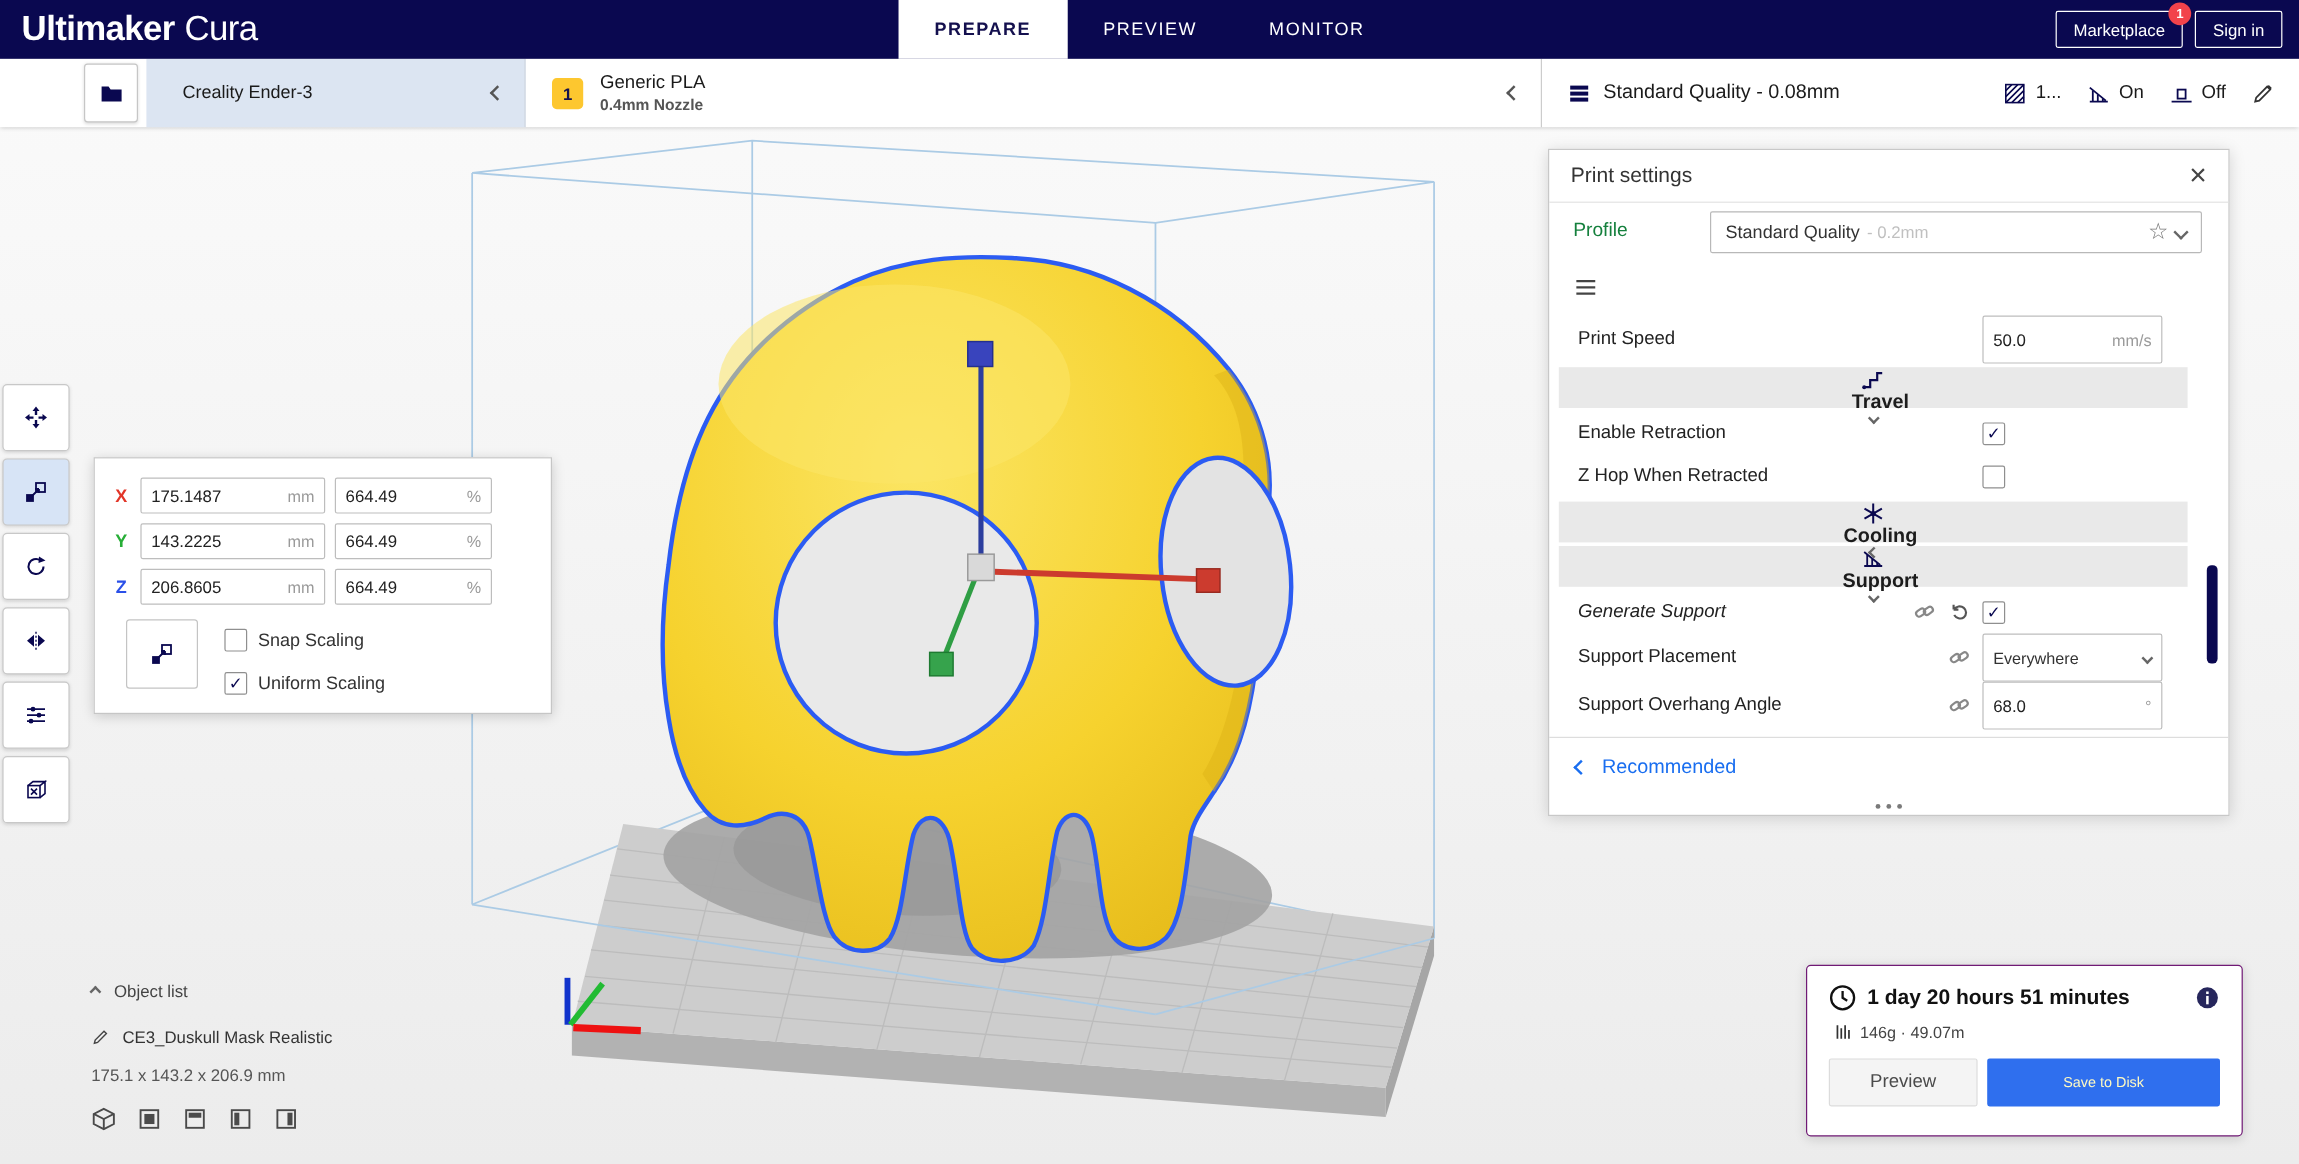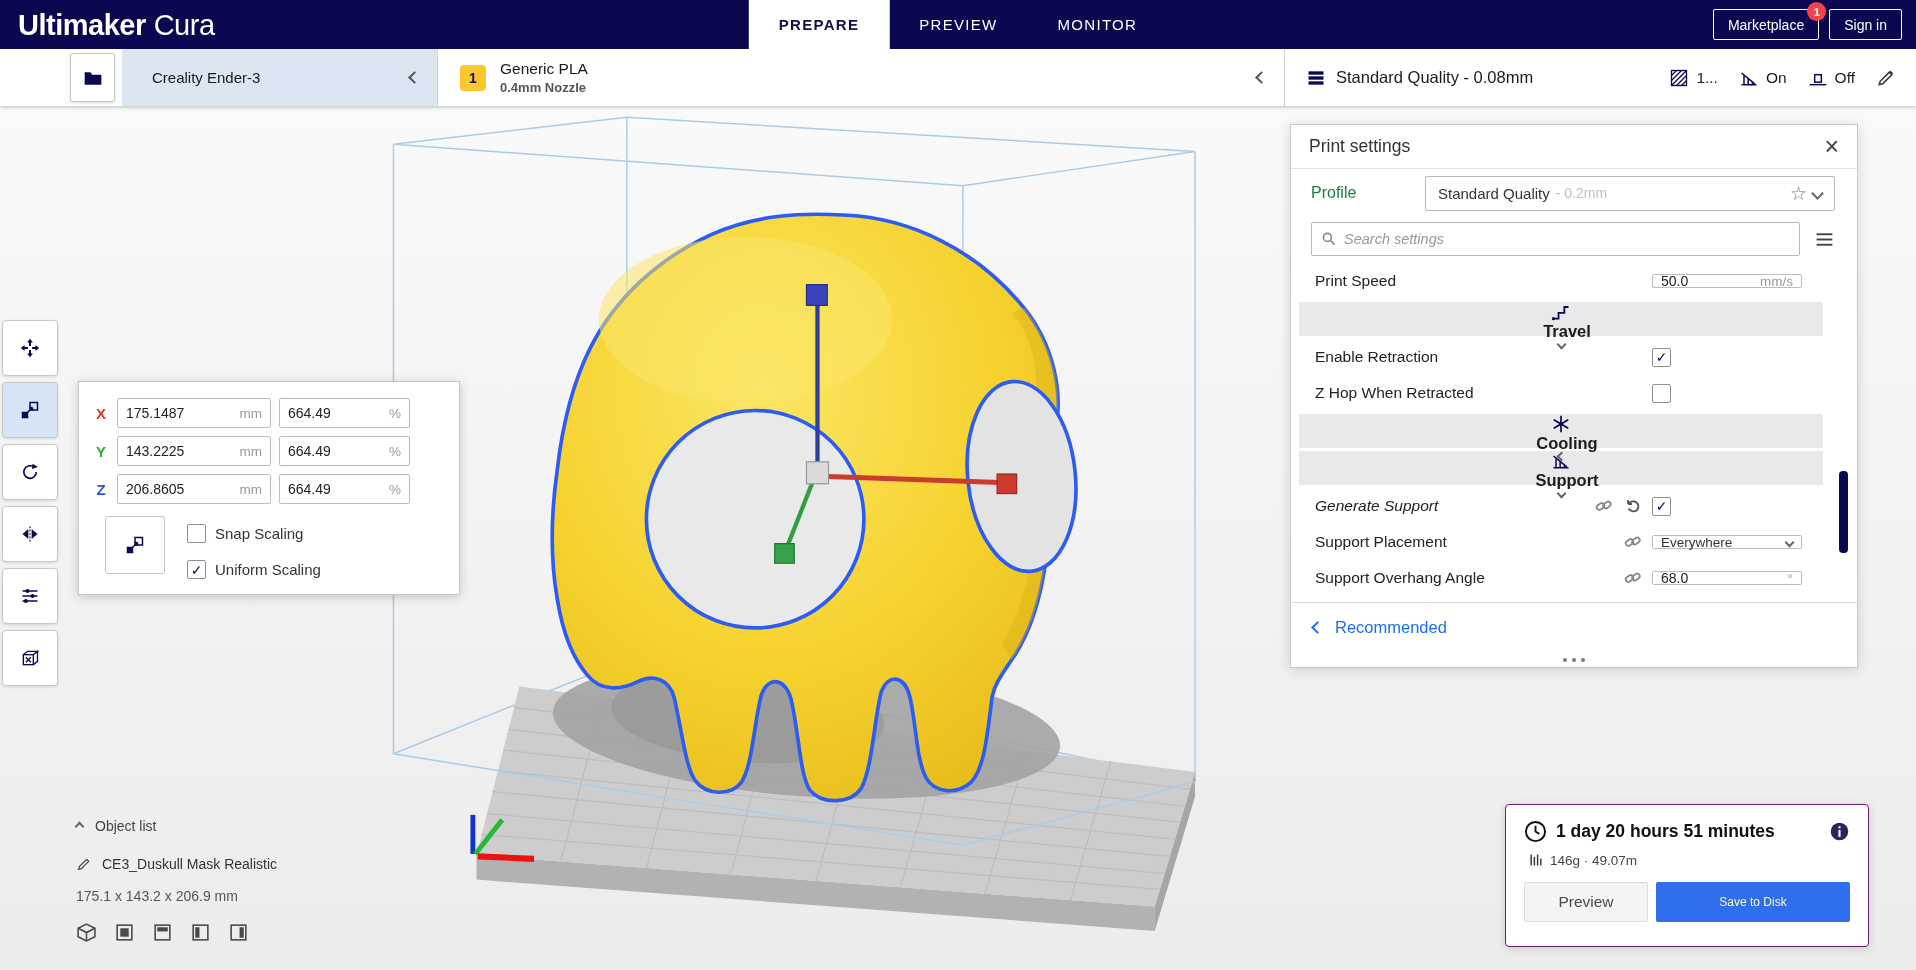--- a/index.html
+++ b/index.html
@@ -78,21 +78,21 @@
   .ddstar { margin-left:auto; font-size:19px; color:#777; cursor:pointer; }
   .ps-search { height:44px; display:flex; align-items:center; gap:14px; padding:0 22px 0 20px; }
   .searchbox { flex:1; height:34px; border:1px solid #b9b9b9; border-radius:2px; display:flex; align-items:center; padding:0 9px; gap:7px; }
   .searchbox input { border:none; outline:none; flex:1; min-width:0; font-size:14.5px; font-family:inherit; color:#333; background:transparent; }
   .searchbox input::placeholder { font-style:italic; color:#999; }
   .ps-list { position:relative; padding:2px 0 6px; }
   .srow { min-height:36px; display:flex; align-items:center; padding:0 55px 0 24px; }
   .slabel { font-size:15.5px; color:#222; }
   .slabel.it { font-style:italic; }
   .ctrl { width:150px; flex:none; display:flex; align-items:center; }
-  .ctrl .valbox { width:150px; height:14px; }
+  .ctrl .valbox { width:150px; height:40px; }
   .ctrl .dval { font-size:13.5px; color:#333; flex:1; }
   .sec { height:34px; margin:3px 34px 3px 8px; background:#e9e9e9; display:flex; align-items:center; padding:0 12px; cursor:pointer;flex-direction:column; }
   .sec .slabel2 { font-size:16.5px; font-weight:700; color:#1c1c1c; margin-left:12px; }
   .mini { width:20px; height:20px; flex:none; }
   .rowicon { width:20px; height:20px; margin-right:9px; flex:none; cursor:pointer; }
   .ps-scroll { position:absolute; right:9px; top:346px; width:9px; height:82px; background:#0a0850; border-radius:4px; cursor:pointer; z-index:5; }
   .ps-footer { border-top:1px solid #ddd; height:50px; display:flex; align-items:center; padding:0 22px; gap:13px; cursor:pointer; }
   .rec-label { font-size:16.5px; color:#196ef0; }
   .ps-grip { height:15px; display:flex; align-items:center; justify-content:center; gap:5px; cursor:pointer; }
   .ps-grip i { width:4px; height:4px; border-radius:50%; background:#7a7a7a; }
@@ -404,27 +404,20 @@
     <div class="ps-profile">
       <span class="plabel">Profile</span>
       <span class="dropdown">
         <span class="dd-val">Standard Quality</span>
         <span class="dd-hint">- 0.2mm</span>
         <span class="ddstar">☆</span>
         <span class="chv down dim"></span>
       </span>
     </div>
     <div class="ps-search">
-      <span class="searchbox">
-        <svg width="16" height="16" viewBox="0 0 20 20">
-            <circle cx="8" cy="8" r="5" fill="none" stroke="#888" stroke-width="2"></circle>
-            <line x1="12" y1="12" x2="17" y2="17" stroke="#888" stroke-width="2"></line>
-          </svg>
-        <input placeholder="Search settings" style="">
-      </span>
       <svg width="21" height="21" viewBox="0 0 24 24">
           <g stroke="#444" stroke-width="2.2">
             <line x1="3" y1="6" x2="21" y2="6"></line>
             <line x1="3" y1="12" x2="21" y2="12"></line>
             <line x1="3" y1="18" x2="21" y2="18"></line>
           </g>
         </svg>
     </div>
 
     <div class="ps-list">

